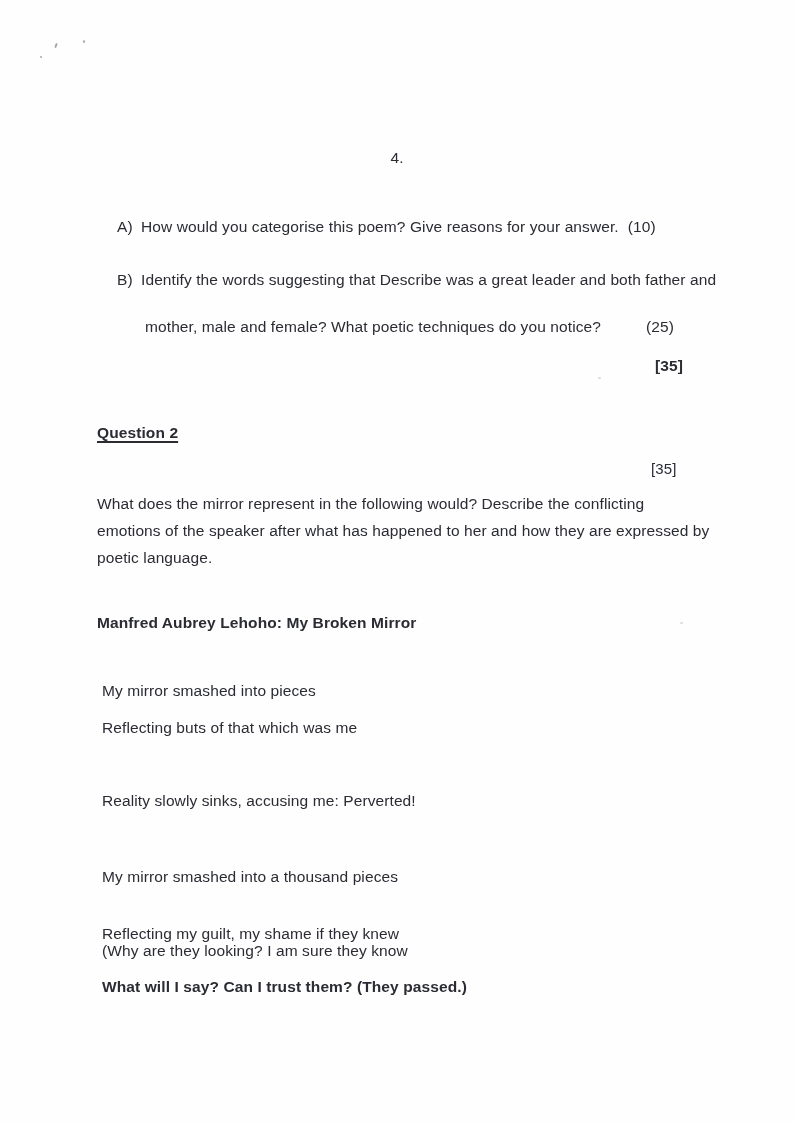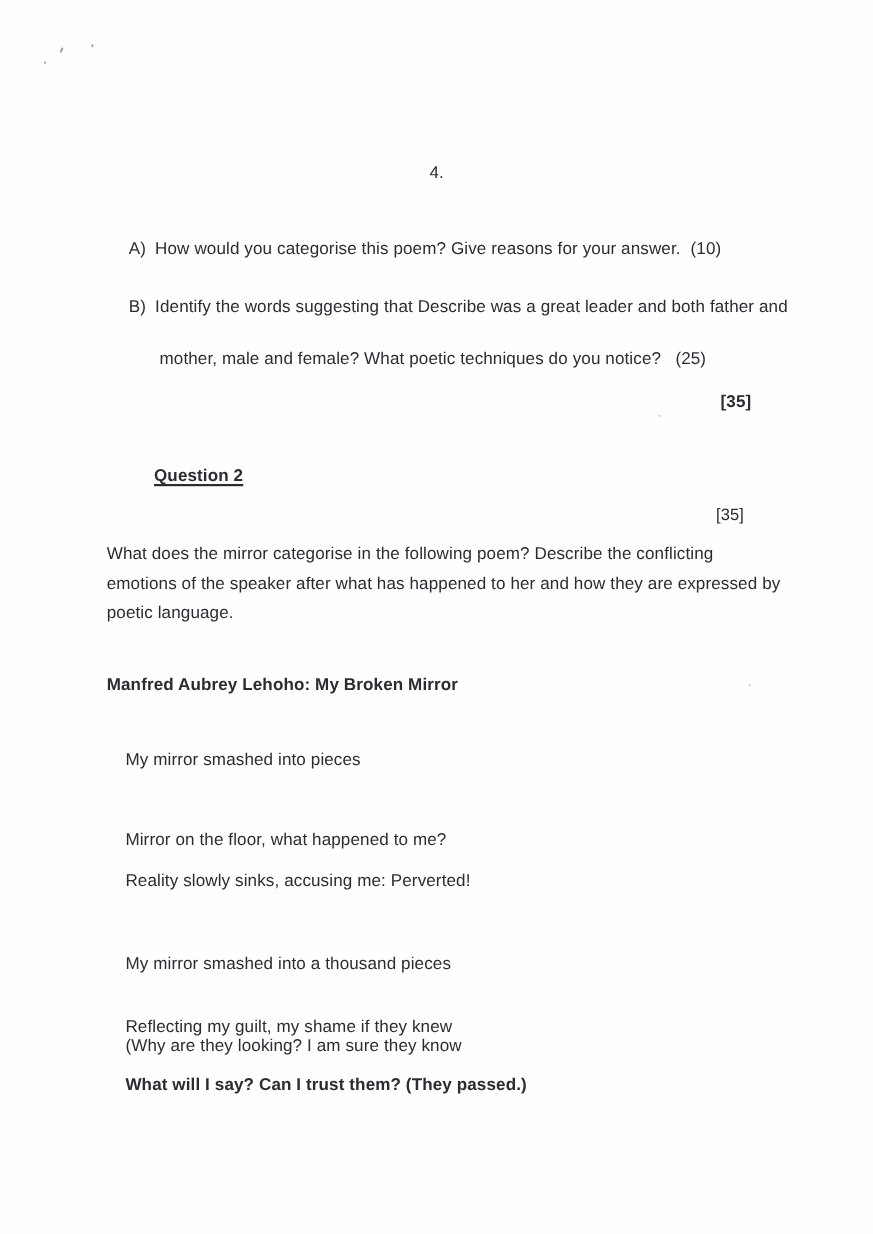--- a/index.html
+++ b/index.html
@@ -16,33 +16,32 @@
     color: #2b2c33;
     letter-spacing: 0.1px;
   }
   .abs { position: absolute; white-space: nowrap; }
   .page-number { top: 149px; left: 0; width: 794px; text-align: center; }
   .item-a { top: 218px; left: 117px; }
   .item-b1 { top: 271px; left: 117px; }
   .item-b2 { top: 318px; left: 145px; }
   .marker { display: inline-block; min-width: 24px; }
   .marks-10 { margin-left: 9px; }
-  .marks-25 { margin-left: 13px; }
+  .marks-25 { margin-left: 45px; }
   .total-1 { top: 357px; left: 655px; font-weight: bold; }
   .q2-heading {
     top: 424px; left: 97px; font-weight: bold;
     text-decoration: underline;
     text-underline-offset: 3px;
     text-decoration-thickness: 1.5px;
-    margin-left: 43px;
   }
   .total-2 { top: 460px; left: 651px; font-size: 15px; }
   .q2-prompt { top: 490px; left: 97px; width: 620px; line-height: 27px; white-space: normal; }
   .poem-title { top: 614px; left: 97px; font-weight: bold; }
-  .poem-line { left: 114px; }
+  .poem-line { left: 102px; }
   .s1-l1 { top: 682px; }
   .s1-l2 { top: 719px; }
   .s1-l3 { top: 755px; }
   .s1-l4 { top: 792px; }
   .s2-l1 { top: 868px; }
   .s2-l2 { top: 905px; margin-top: 20px; }
   .s2-l3 { top: 942px; }
   .s2-l4 { top: 978px; font-weight: bold; }
   
   .artifact { position: absolute; background: #a9a9ad; border-radius: 50%; }
@@ -77,29 +76,29 @@
     <span>mother, male and female? What poetic techniques do you notice?</span><span class="marks-25">(25)</span>
   </div>
 
   <div class="abs total-1">[35]</div>
 
   <div class="abs q2-heading">Question 2</div>
 
   <div class="abs total-2">[35]</div>
 
   <div class="abs q2-prompt">
-    <div>What does the mirror categorise in the following poem? Describe the conflicting</div>
+    <div>What does the mirror represent in the following would? Describe the conflicting</div>
     <div>emotions of the speaker after what has happened to her and how they are expressed by</div>
     <div>poetic language.</div>
   </div>
 
   <div class="abs poem-title">Manfred Aubrey Lehoho: My Broken Mirror</div>
 
   <div class="abs poem-line s1-l1">My mirror smashed into pieces</div>
-  <div class="abs poem-line s1-l3">Mirror on the floor, what happened to me?</div>
+  <div class="abs poem-line s1-l2">Reflecting buts of that which was me</div>
   <div class="abs poem-line s2-l1">My mirror smashed into a thousand pieces</div>
 
   <div class="abs poem-line s1-l4">Reality slowly sinks, accusing me: Perverted!</div>
   <div class="abs poem-line s2-l2">Reflecting my guilt, my shame if they knew</div>
   <div class="abs poem-line s2-l3">(Why are they looking? I am sure they know</div>
   <div class="abs poem-line s2-l4">What will I say? Can I trust them? (They passed.)</div>
 
 </div>
 
 </body></html>

